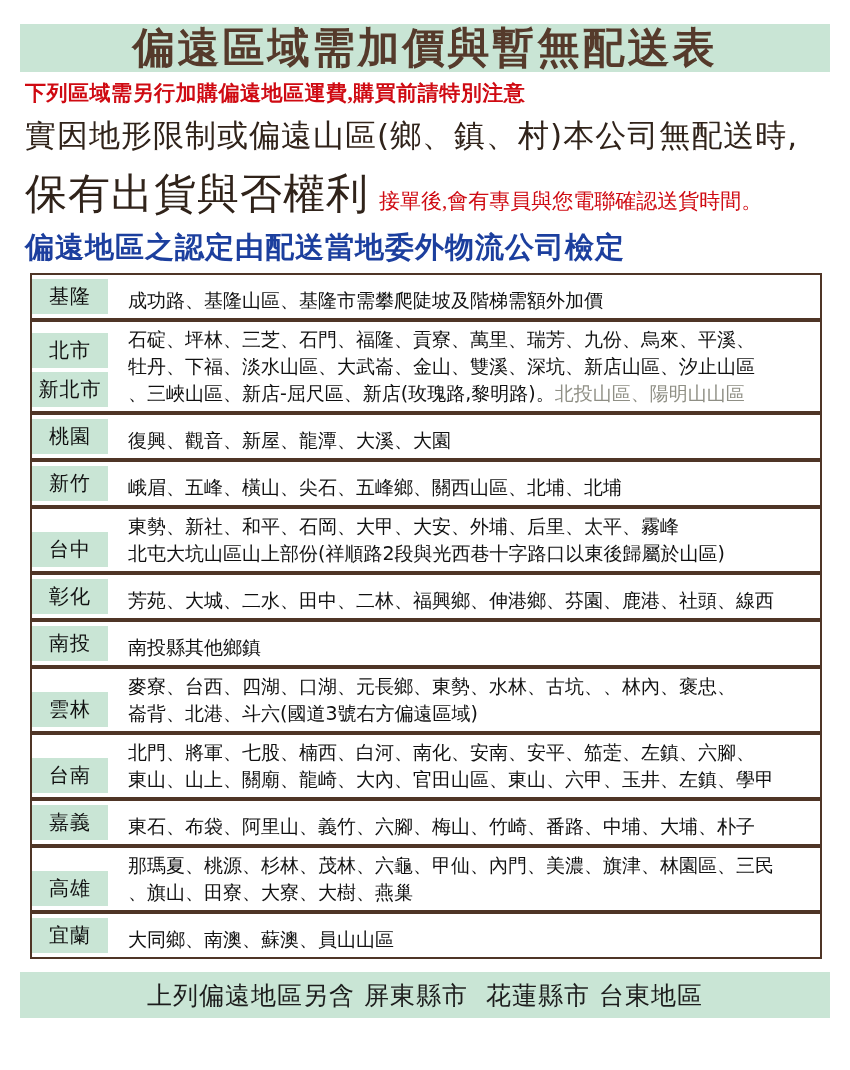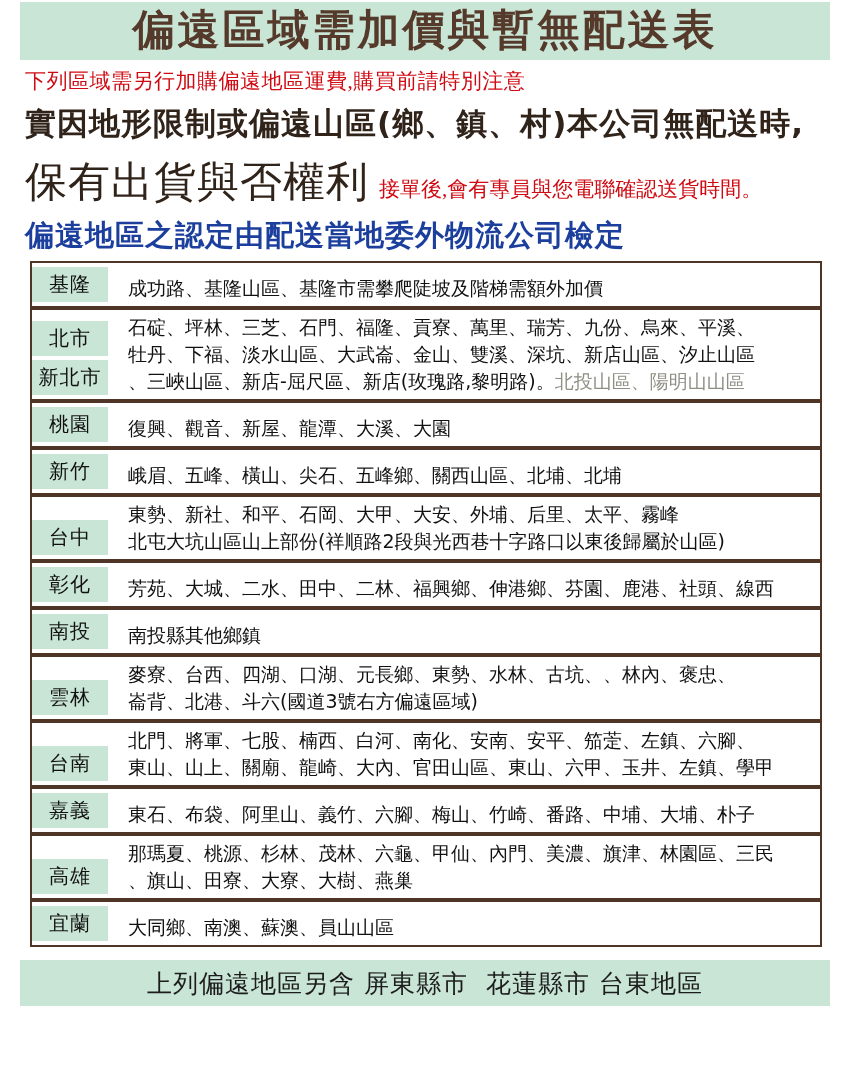--- a/index.html
+++ b/index.html
@@ -12,33 +12,33 @@
     --ink:#151515;
   }
   *{margin:0;padding:0;box-sizing:border-box;}
   html,body{background:#ffffff;}
   body{
     width:850px;height:1070px;overflow:hidden;
     font-family:"DejaVu Sans","Liberation Sans",sans-serif;
     color:var(--ink);
   }
   .title-bar{
-    margin:2px 20px 0 20px;height:58px;background:var(--green);
-    display:flex;justify-content:center;
+    margin:24px 20px 0 20px;height:48px;background:var(--green);
+    display:flex;align-items:center;justify-content:center;
   }
   .title-bar h1{
     font-size:42px;font-weight:bold;color:var(--brown);letter-spacing:3px;white-space:nowrap;
   }
   .warning-note{
     margin:7px 0 0 25px;
     font-family:"Liberation Serif","DejaVu Serif",serif;
-    font-size:21px;font-weight:normal;color:var(--red);letter-spacing:0.5px;
+    font-size:21px;font-weight:bold;color:var(--red);letter-spacing:0.5px;
   }
   .big-line{
-    margin:8px 0 0 25px;font-size:31px;color:#30231a;font-weight:700;letter-spacing:1px;white-space:nowrap;
+    margin:8px 0 0 25px;font-size:31px;color:#30231a;font-weight:400;letter-spacing:1px;white-space:nowrap;
   }
   .big-line-2{
     margin:9px 0 0 25px;display:flex;align-items:baseline;gap:10px;white-space:nowrap;
   }
   .big-line-2 .main{font-size:42px;color:#30231a;font-weight:500;letter-spacing:1px;}
   .big-line-2 .red-inline{
     font-family:"Liberation Serif","DejaVu Serif",serif;
     font-size:21px;font-weight:normal;color:var(--red);
   }
   .blue-line{

